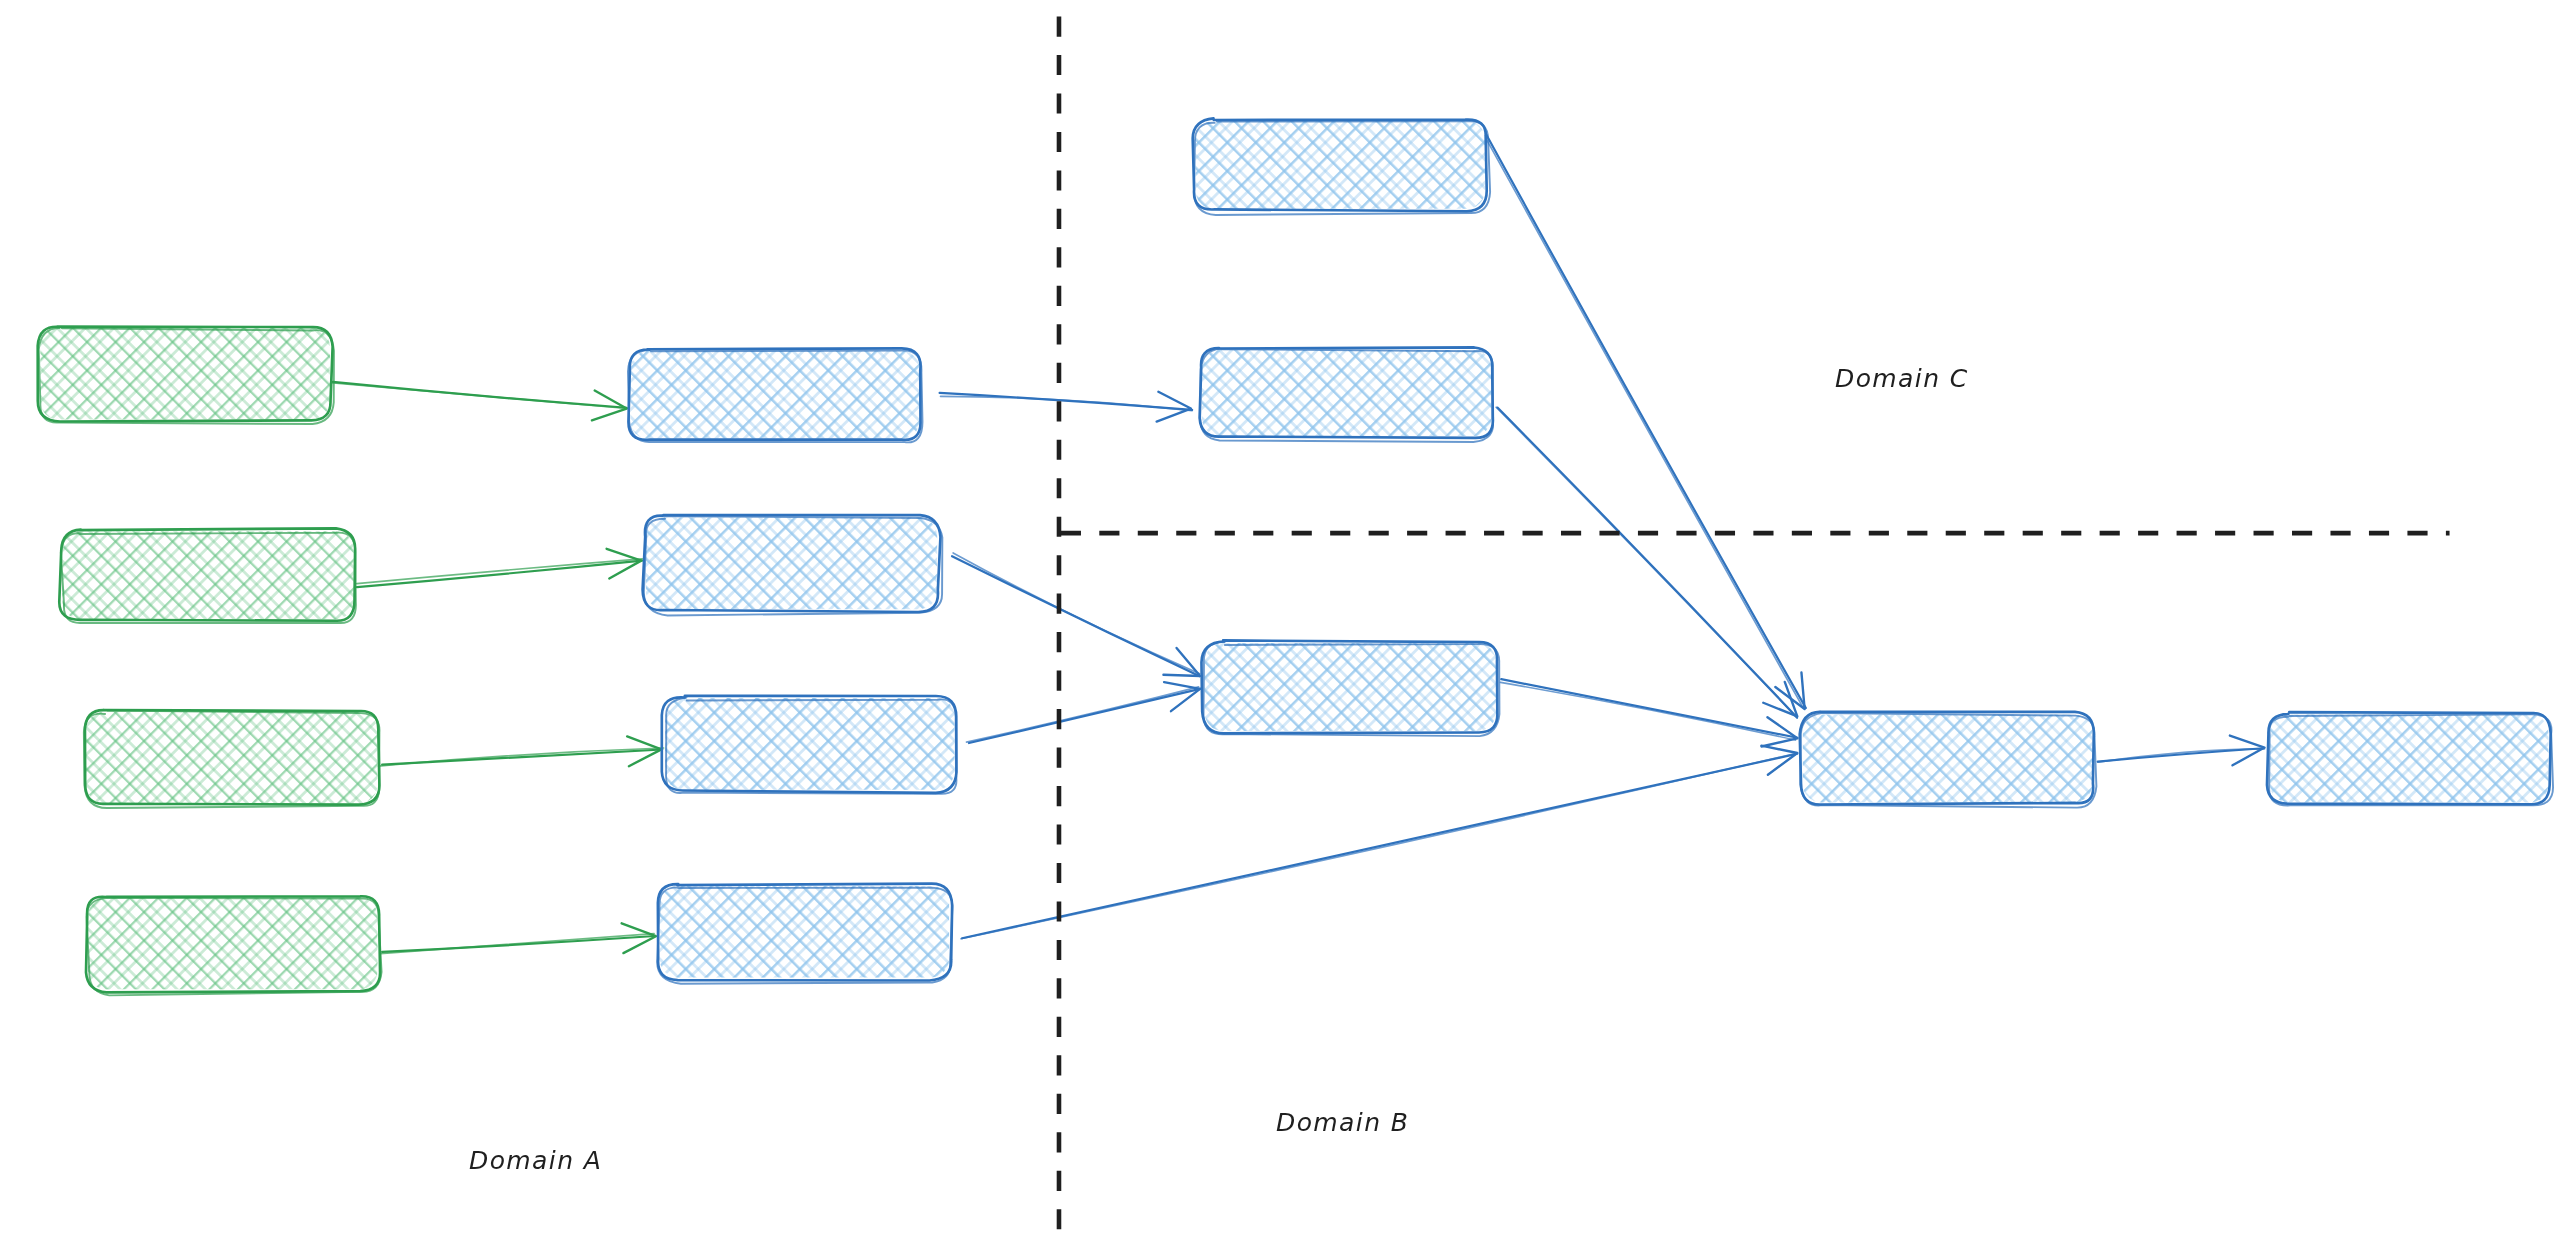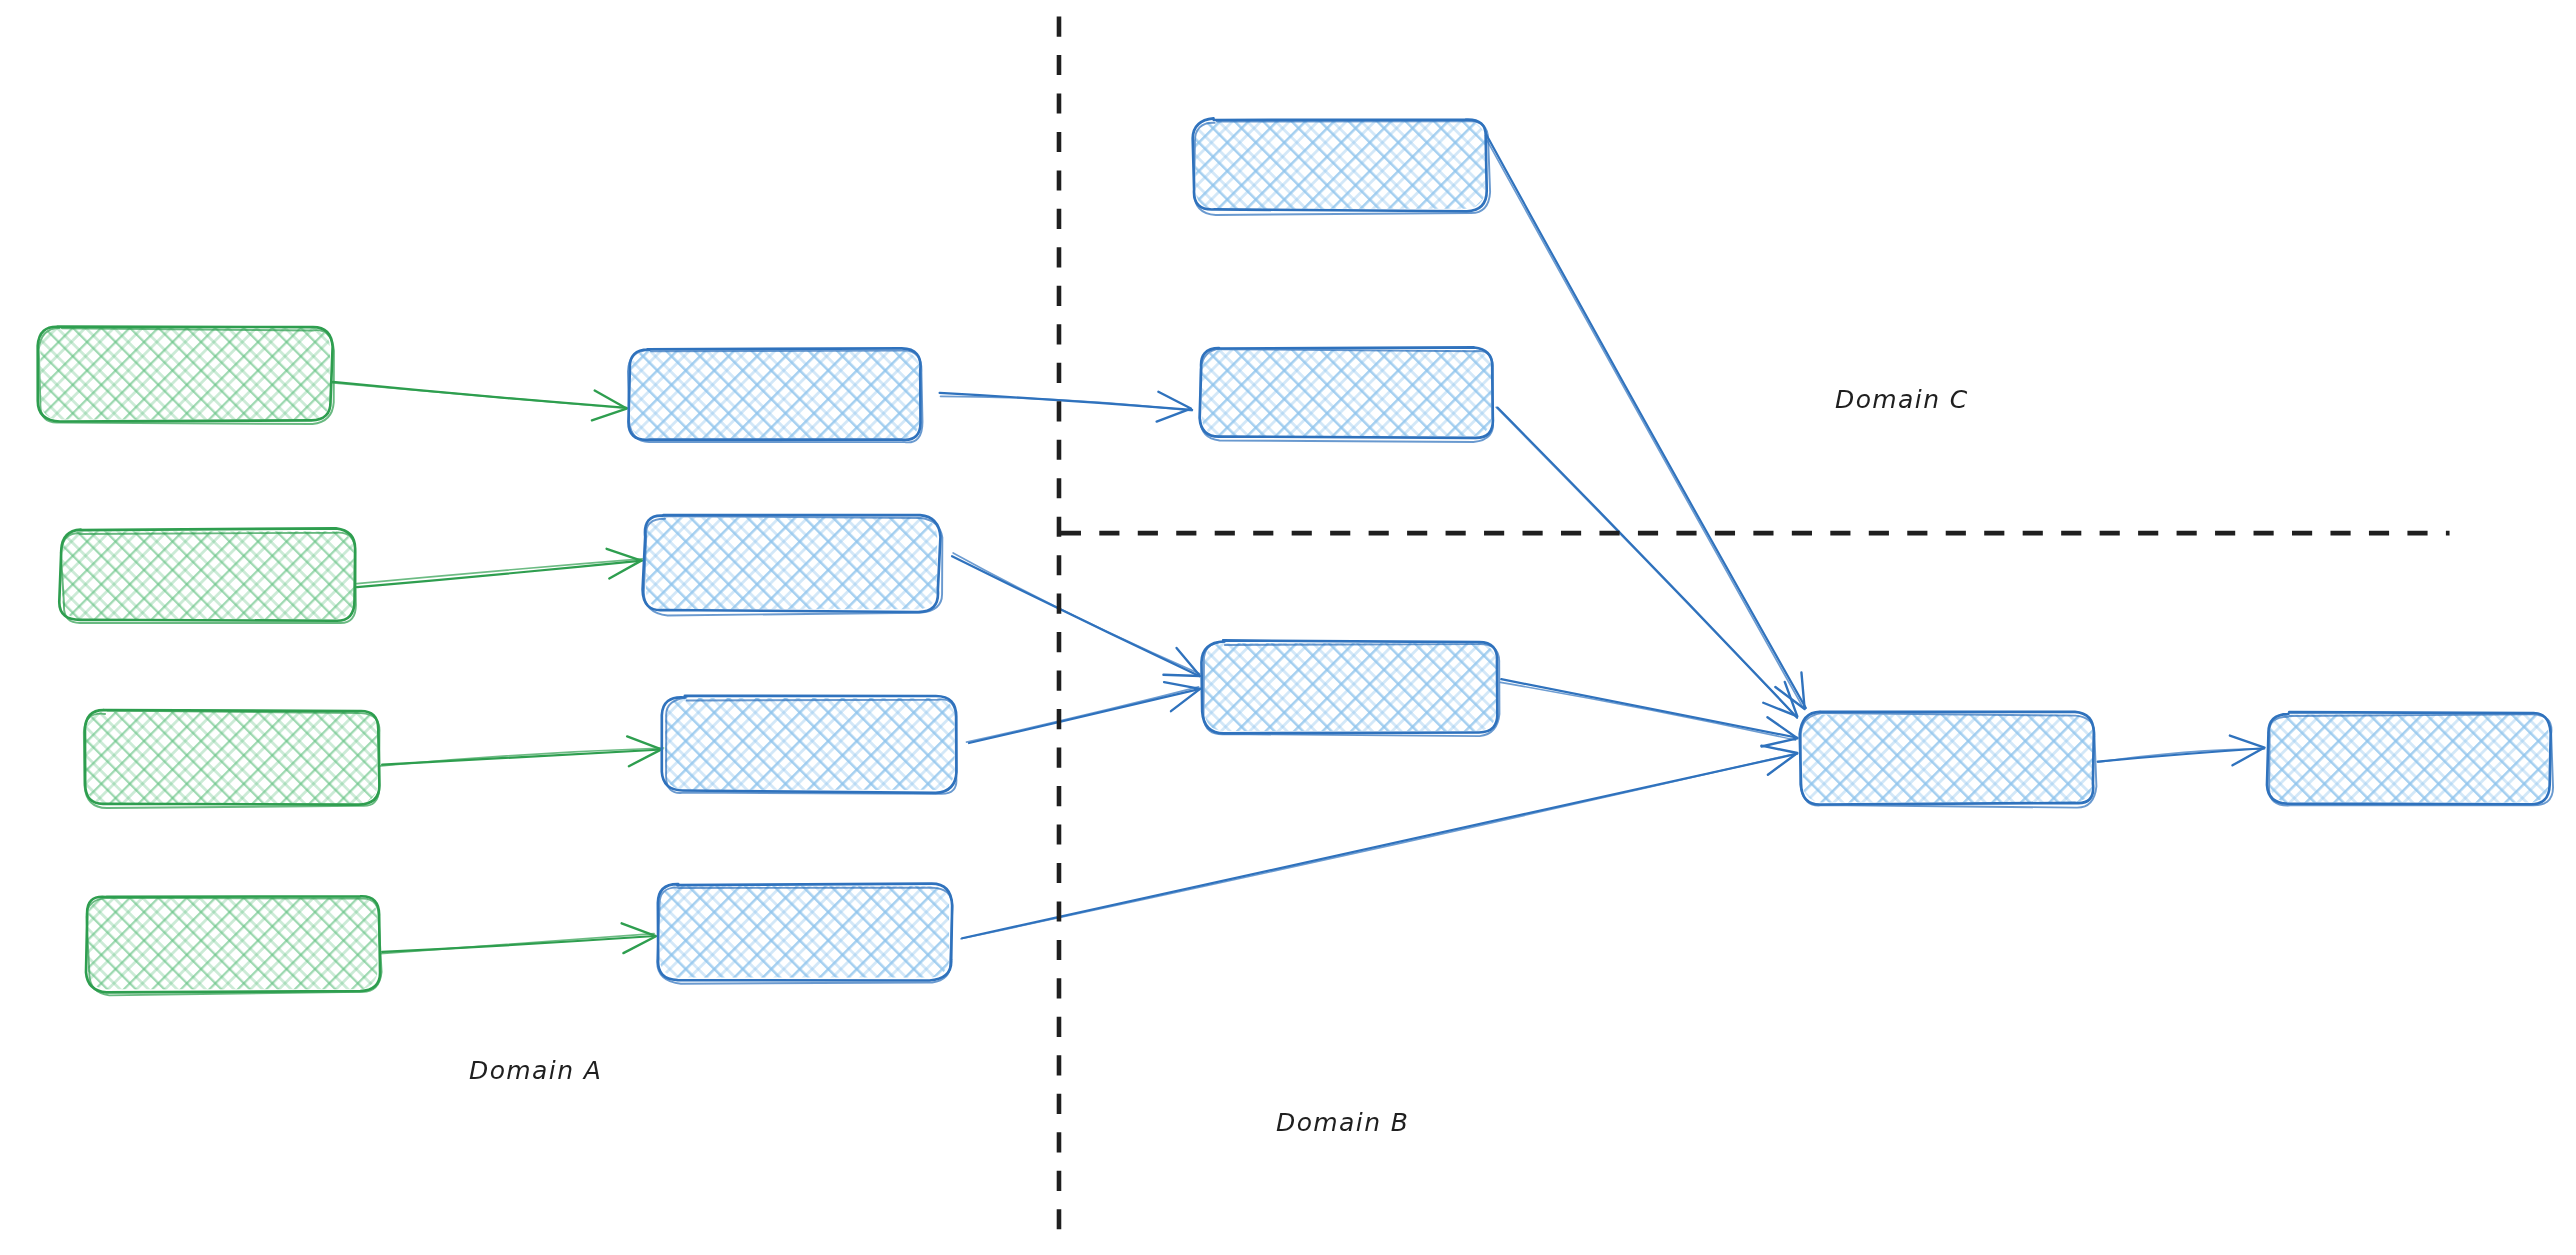--- a/index.html
+++ b/index.html
@@ -184,18 +184,18 @@
           <path d="M2499.0208809864803 777.3650592808449 L2763.045190812389 778.4459339151373 Q2782.9652133944282 776.7393330575616 2784.3773118981985 800.3659797677611 L2783.2757972721365 856.8818428051108 Q2782.6579933167704 879.2318367971255 2760.724867630156 877.9174260146532 L2496.7496002198895 877.3236298565397 Q2475.7541393286333 876.7053066255083 2474.691135883467 856.822648049529 L2476.279885865133 801.2685150159842 Q2475.575967407774 779.4976531996847 2497.9832794196827 779.5009124770299" fill="none" stroke="#2f72bd" stroke-width="2.9" stroke-linecap="round" opacity="1"></path>
           <path d="M2499.2296859751127 781.6053298966518 L2763.008329773838 779.836878968094 Q2787.8190536520997 779.5401565558464 2784.9231857308296 801.1999282842036 L2786.960179283032 859.7757066743801 Q2786.9378946322195 881.0855226530626 2761.5133050920504 879.0013568405534 L2500.172556973934 879.1888641362492 Q2475.825280905108 880.6210026752767 2477.0582157144127 859.3469074264387 L2477.6103977215057 800.3050586701395 Q2475.6129460814004 782.5247490903478 2497.72497329741 782.3889138718549" fill="none" stroke="#2f72bd" stroke-width="2.1" stroke-linecap="round" opacity="0.72"></path>
         </g>
       </g>
     <g id="dividers-layer">
         <line x1="1156" y1="18" x2="1156" y2="1356" stroke="#1f1f1f" stroke-width="5" stroke-dasharray="22 20"></line>
         <line x1="1158" y1="582" x2="2674" y2="582" stroke="#1f1f1f" stroke-width="5" stroke-dasharray="22 20"></line>
       </g>
   </svg>
 
-  <span class="lbl" id="lbl0" style="left: 469px; top: 1056px;">Domain A</span>
+  <span class="lbl" id="lbl0" style="left: 469px; top: 1146px;">Domain A</span>
   <span class="lbl" id="lbl1" style="left: 1276px; top: 1108px;">Domain B</span>
-  <span class="lbl" id="lbl2" style="left: 1835px; top: 385px;">Domain C</span>
+  <span class="lbl" id="lbl2" style="left: 1835px; top: 364px;">Domain C</span>
 
 </div>
 
 
 </body></html>

